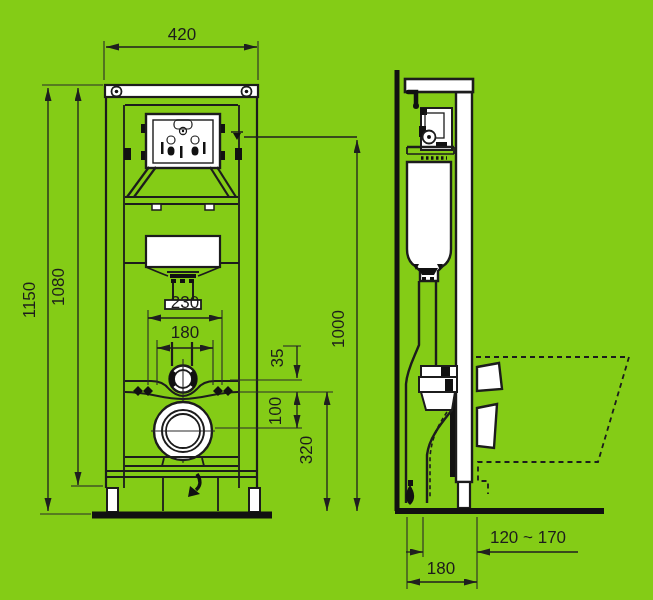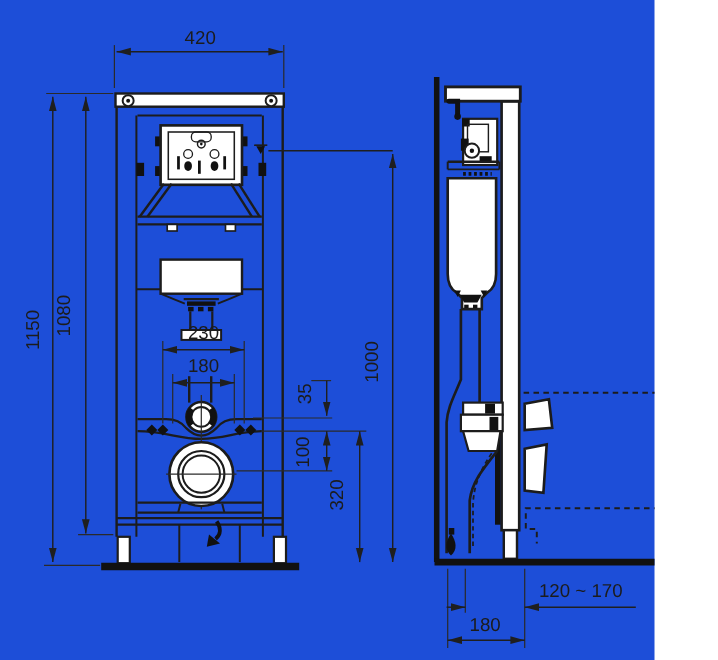--- a/index.html
+++ b/index.html
@@ -1,16 +1,16 @@
 <!DOCTYPE html>
 <html><head>
 <meta charset="utf-8">
 <style>
   html,body{margin:0;padding:0;background:#fff;}
-  .page{width:595px;height:600px;background:#1d4ed8;position:relative;overflow:hidden;
+  .page{width:653px;height:600px;background:#84cc16;position:relative;overflow:hidden;
         font-family:"Liberation Sans", sans-serif;text-align:center;}
   svg{display:block;}
   .dimtext{font-family:"Liberation Sans", sans-serif;font-size:17px;fill:#1c1c1c;}
   .thin{stroke:#2a2a2a;stroke-width:1.1;fill:none;}
   .dimline{stroke:#1f1f1f;stroke-width:1.3;fill:none;}
   .s18{stroke:#1c1c1c;stroke-width:1.8;fill:none;}
   .s2{stroke:#1c1c1c;stroke-width:2;fill:none;}
   .s22{stroke:#1c1c1c;stroke-width:2.2;fill:none;}
   .s24{stroke:#1c1c1c;stroke-width:2.4;fill:none;}
   .wfill{fill:#ffffff;}

